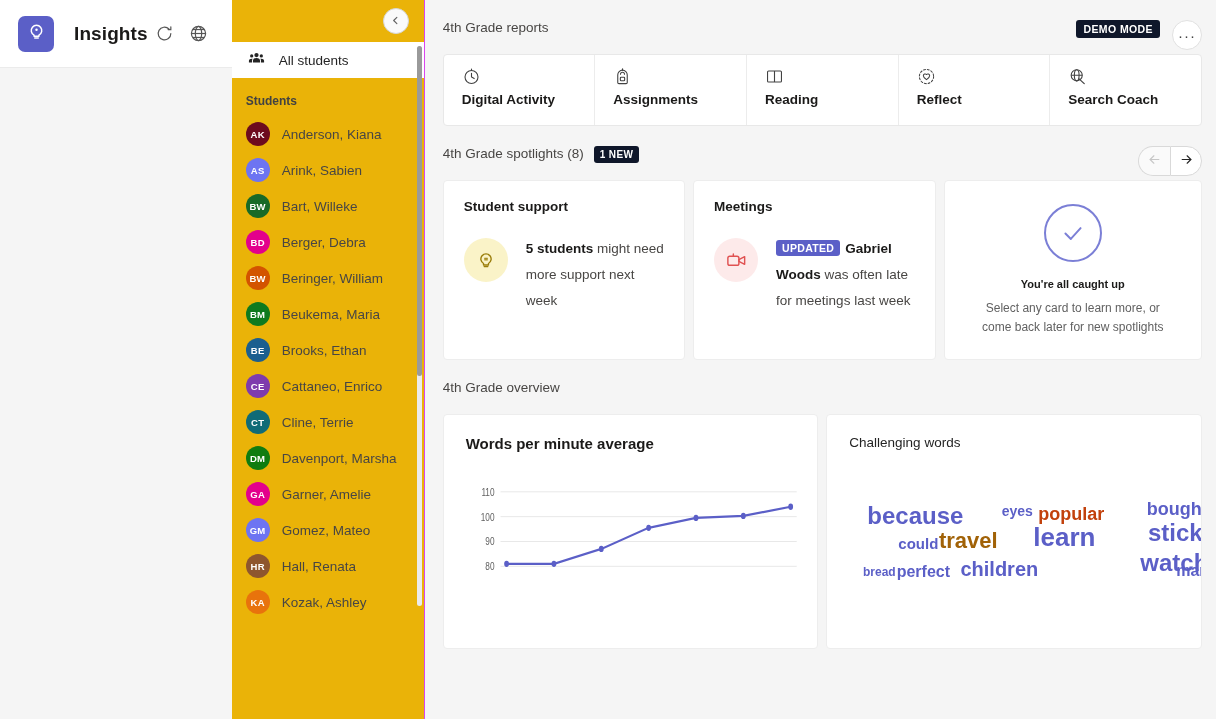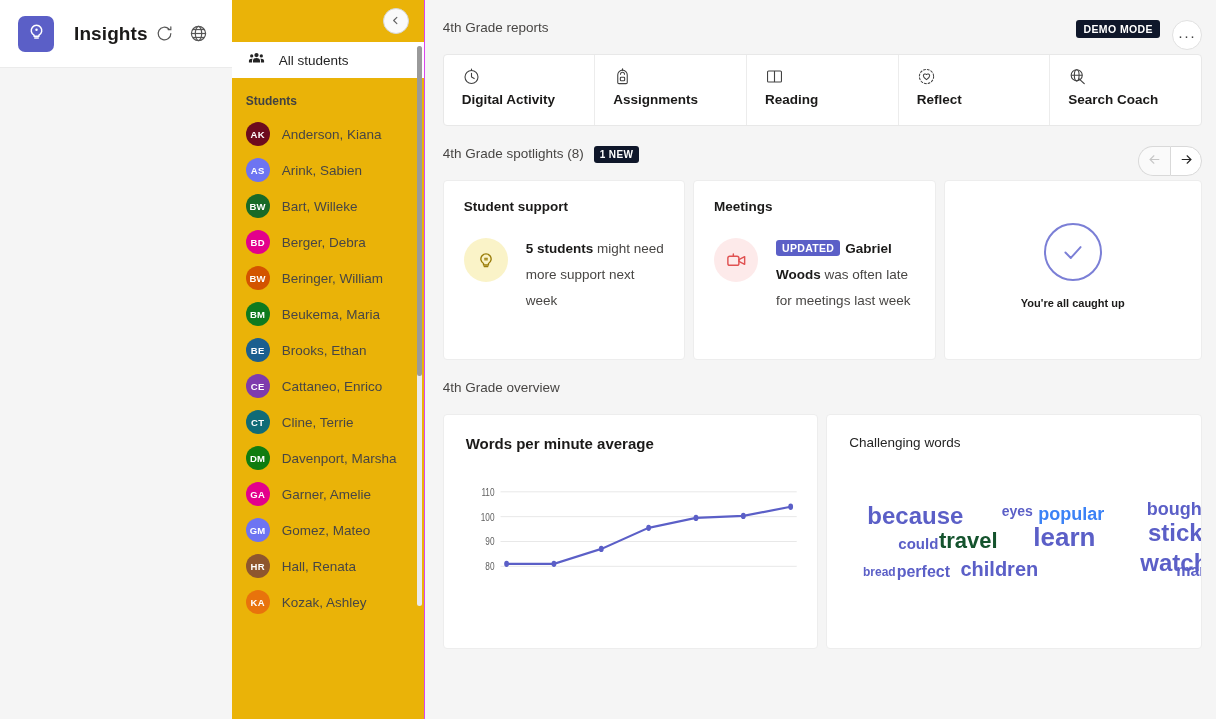--- a/index.html
+++ b/index.html
@@ -388,20 +388,21 @@
           </div>
         </div>
 
         <div class="caught-card">
           <div class="check-circle">
             <svg width="26" height="26" viewBox="0 0 24 24" fill="none" stroke="#7b7fd6" stroke-width="1.8" stroke-linecap="round" stroke-linejoin="round">
               <polyline points="5,12.5 10,17.5 19,7.5"></polyline>
             </svg>
           </div>
           <div class="caught-title">You're all caught up</div>
+          <div class="caught-sub">Select any card to learn more, or come back later for new spotlights</div>
         </div>
       </div>
 
       <div class="sec-head">
         <div class="sec-title">4th Grade overview</div>
       </div>
 
       <div class="overview">
         <div class="ov-card">
           <div class="ov-title">Words per minute average</div>
@@ -425,25 +426,25 @@
                 <circle cx="432" cy="32.10810810810811" r="3.2" fill="#5b5fc7"></circle>
               </svg>
           </div>
         </div>
 
         <div class="ov-card">
           <div class="ov-title small">Challenging words</div>
           <div class="wordcloud" id="wordcloud">
               <div class="wc" style="font-size: 24px; color: rgb(91, 95, 199); left: 88px; top: 45px; transform: translate(-50%, -50%);">because</div>
               <div class="wc" style="font-size: 14px; color: rgb(91, 95, 199); left: 190px; top: 40px; transform: translate(-50%, -50%);">eyes</div>
-              <div class="wc" style="font-size: 18px; color: #3b82f6; left: 244px; top: 43px; transform: translate(-50%, -50%);">popular</div>
+              <div class="wc" style="font-size: 18px; color: #c2410c; left: 244px; top: 43px; transform: translate(-50%, -50%);">popular</div>
               <div class="wc" style="font-size: 18px; color: rgb(91, 95, 199); left: 350px; top: 38px; transform: translate(-50%, -50%);">bought</div>
               <div class="wc" style="font-size: 14px; color: rgb(91, 95, 199); left: 420px; top: 46px; transform: translate(-50%, -50%);">warm</div>
               <div class="wc" style="font-size: 15px; color: rgb(91, 95, 199); left: 91px; top: 72px; transform: translate(-50%, -50%);">could</div>
-              <div class="wc" style="font-size: 22px; color: #14532d; left: 141px; top: 70px; transform: translate(-50%, -50%);">travel</div>
+              <div class="wc" style="font-size: 22px; color: #a16207; left: 141px; top: 70px; transform: translate(-50%, -50%);">travel</div>
               <div class="wc" style="font-size: 26px; color: rgb(91, 95, 199); left: 237px; top: 66px; transform: translate(-50%, -50%);">learn</div>
               <div class="wc" style="font-size: 24px; color: rgb(91, 95, 199); left: 348px; top: 62px; transform: translate(-50%, -50%);">stick</div>
               <div class="wc" style="font-size: 16px; color: rgb(91, 95, 199); left: 455px; top: 68px; transform: translate(-50%, -50%);">long</div>
               <div class="wc" style="font-size: 12px; color: rgb(91, 95, 199); left: 500px; top: 80px; transform: translate(-50%, -50%);">lake</div>
               <div class="wc" style="font-size: 24px; color: rgb(91, 95, 199); left: 347px; top: 92px; transform: translate(-50%, -50%);">watch</div>
               <div class="wc" style="font-size: 12px; color: rgb(91, 95, 199); left: 52px; top: 101px; transform: translate(-50%, -50%);">bread</div>
               <div class="wc" style="font-size: 16px; color: rgb(91, 95, 199); left: 96px; top: 101px; transform: translate(-50%, -50%);">perfect</div>
               <div class="wc" style="font-size: 20px; color: rgb(91, 95, 199); left: 172px; top: 98px; transform: translate(-50%, -50%);">children</div>
               <div class="wc" style="font-size: 16px; color: rgb(91, 95, 199); left: 400px; top: 100px; transform: translate(-50%, -50%);">marshmallow</div>
             </div>

